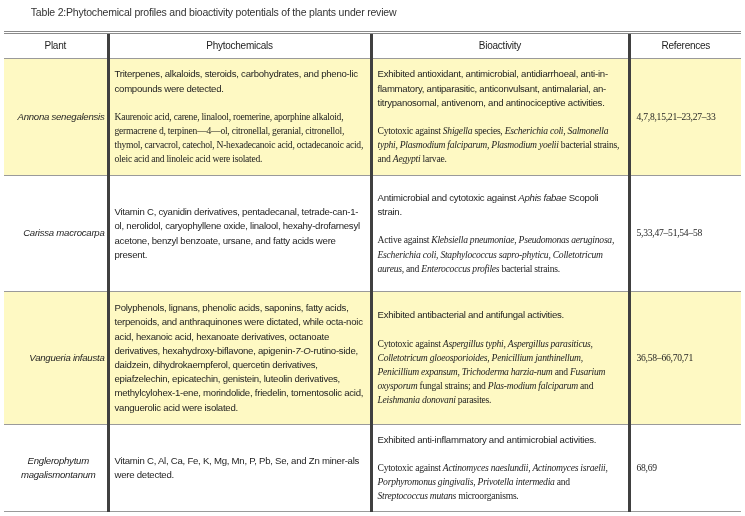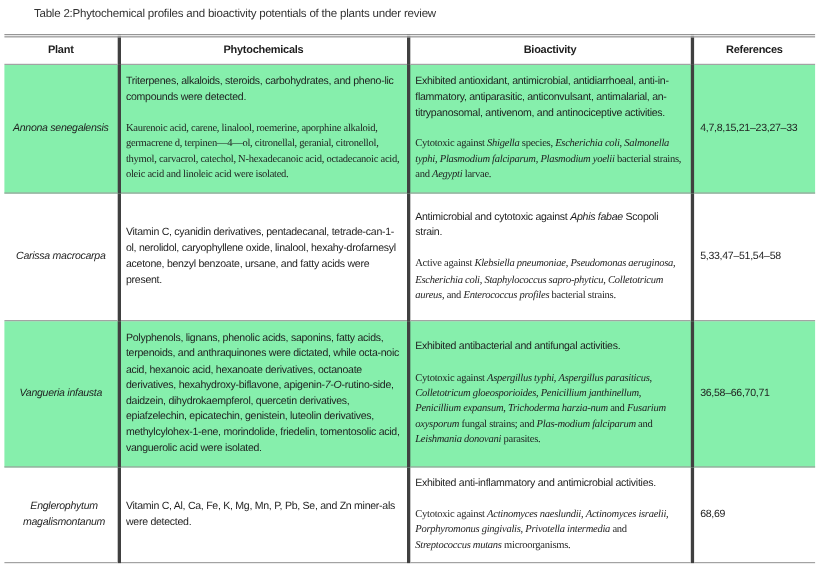--- a/index.html
+++ b/index.html
@@ -23,34 +23,34 @@
     font-size: 9.6px;
     line-height: 14.2px;
     letter-spacing: -0.25px;
     border-top: 3px double #8a8a8a;
   }
   col.c1 { width: 104px; }
   col.c2 { width: 263px; }
   col.c3 { width: 258px; }
   col.c4 { width: 112px; }
   th {
-    font-weight: bold; font-size: 10px; text-align: center;
+    font-weight: normal; font-size: 10px; text-align: center;
     height: 24px; padding: 0;
     border-bottom: 1px solid #9a9a9a;
     background: #ffffff;
   }
   td {
     vertical-align: middle; padding: 4px 6px 4px 5px;
     border-bottom: 1px solid #9a9a9a;
   }
   th + th, td + td { border-left: 3px solid #404040; }
-  tr.shaded td { background: #86efac; }
-  td.plant { font-style: italic; text-align: center; padding: 4px 2px; }
+  tr.shaded td { background: #fef9c3; }
+  td.plant { font-style: italic; text-align: right; padding: 4px 2px; }
   td.plant.left { text-align: center; padding-left: 8px; }
-  td.refs { padding-left: 6px; }
+  td.refs { padding-left: 6px; font-family: Liberation Serif, serif; }
   .para + .para { margin-top: 14px; font-family: Liberation Serif, serif; }
   i { font-style: italic; }
 </style>
 </head>
 <body>
 
 <div class="caption">
   <span class="label">Table 2:</span><span>Phytochemical profiles and bioactivity potentials of the plants under review</span>
 </div>
 

